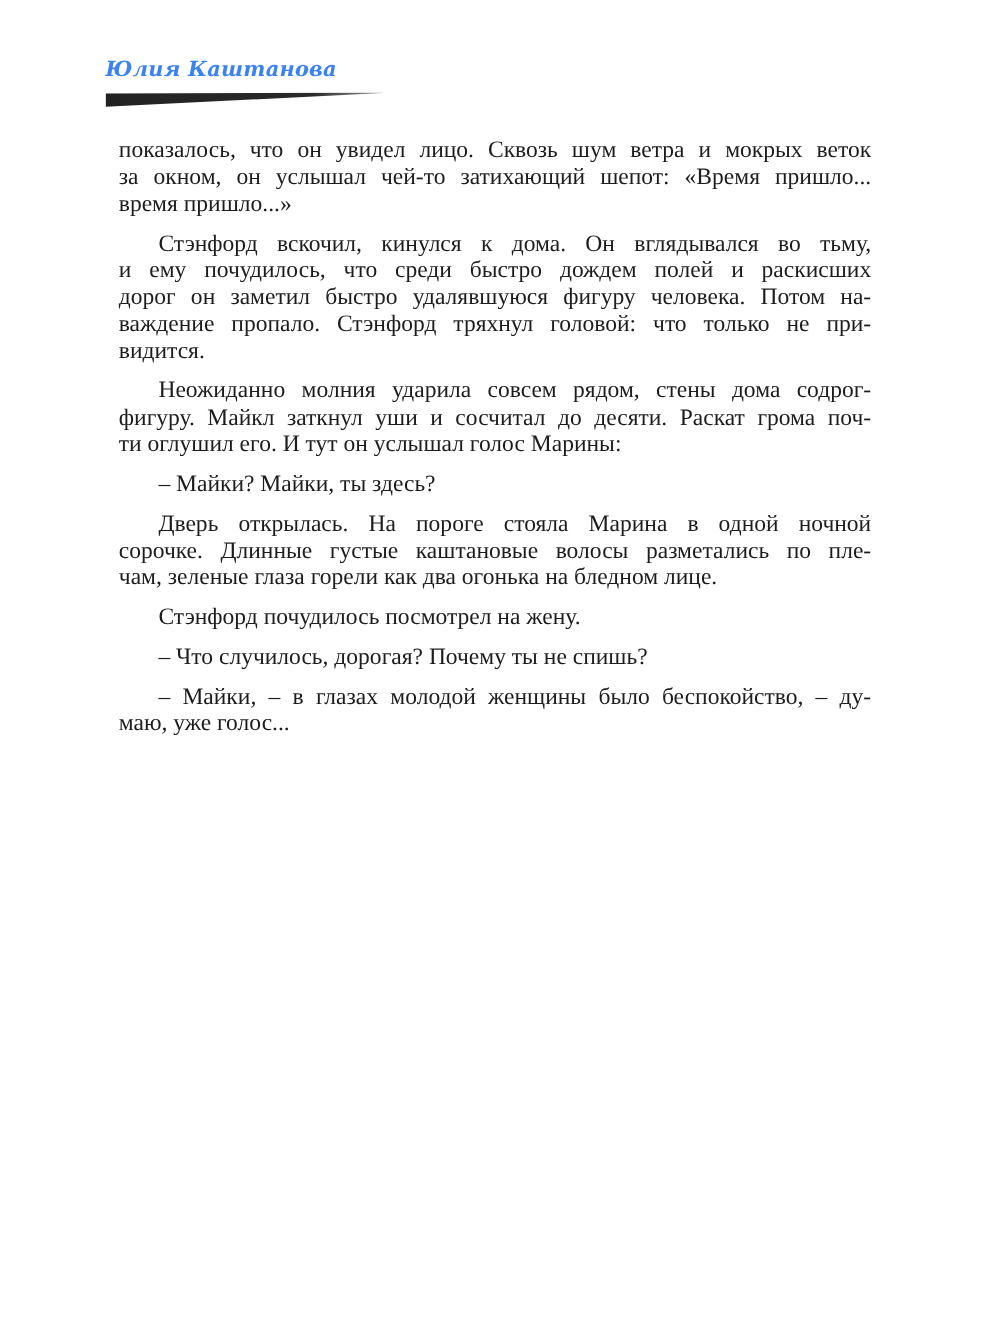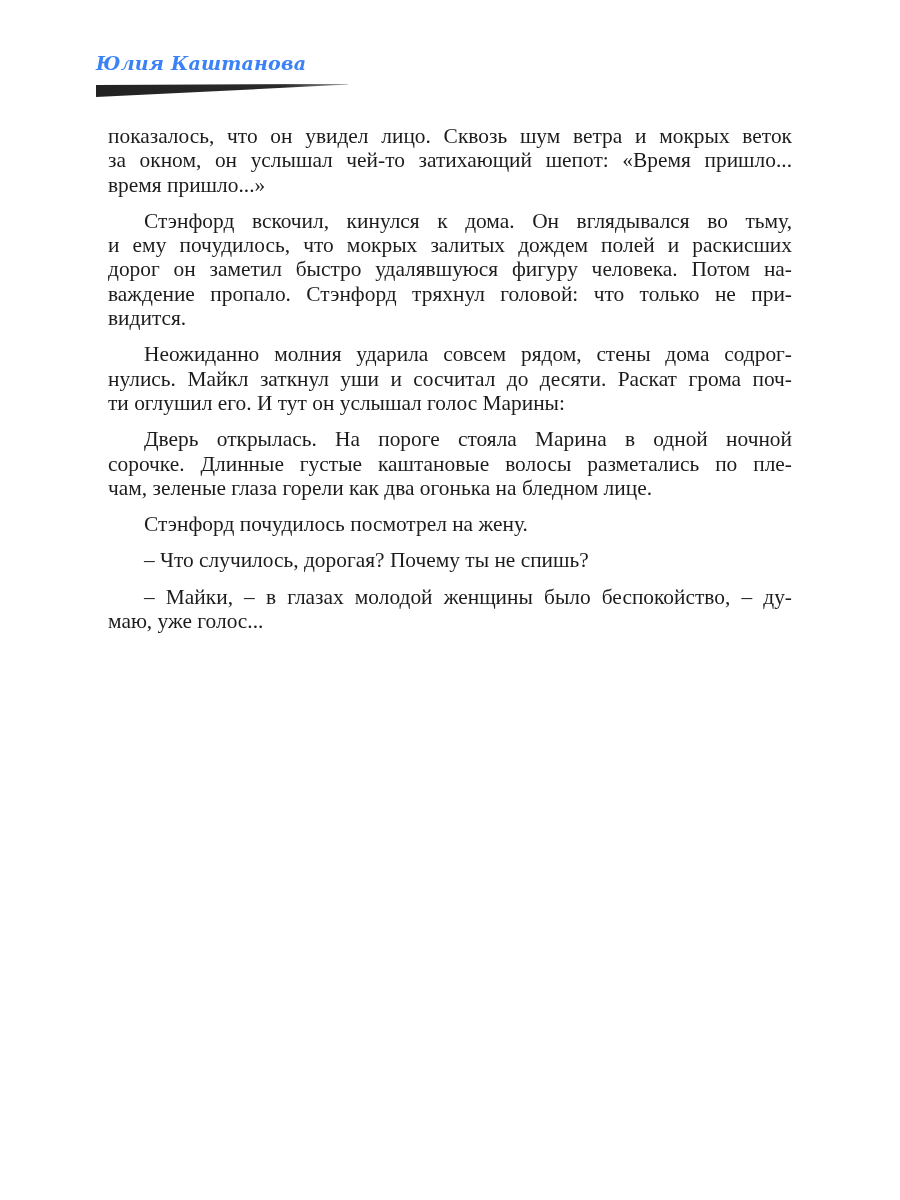--- a/index.html
+++ b/index.html
@@ -82,32 +82,35 @@
 <div class="page-body">
 
   <div class="para">
     <span class="line">показалось, что он увидел лицо. Сквозь шум ветра и мокрых веток</span>
     <span class="line">за окном, он услышал чей-то затихающий шепот: «Время пришло...</span>
     <span class="line last">время пришло...»</span>
   </div>
 
   <div class="para">
     <span class="line indent">Стэнфорд вскочил, кинулся к дома. Он вглядывался во тьму,</span>
-    <span class="line">и ему почудилось, что мокрых залитых дождем полей и раскисших</span>
+    <span class="line">и ему почудилось, что среди быстро дождем полей и раскисших</span>
     <span class="line">дорог он заметил быстро удалявшуюся фигуру человека. Потом на-</span>
     <span class="line">важдение пропало. Стэнфорд тряхнул головой: что только не при-</span>
     <span class="line last">видится.</span>
   </div>
 
   <div class="para">
     <span class="line indent">Неожиданно молния ударила совсем рядом, стены дома содрог-</span>
-    <span class="line">нулись. Майкл заткнул уши и сосчитал до десяти. Раскат грома поч-</span>
+    <span class="line">фигуру. Майкл заткнул уши и сосчитал до десяти. Раскат грома поч-</span>
     <span class="line last">ти оглушил его. И тут он услышал голос Марины:</span>
   </div>
 
+  <div class="para">
+    <span class="line indent last">– Майки? Майки, ты здесь?</span>
+  </div>
 
   <div class="para">
     <span class="line indent">Дверь открылась. На пороге стояла Марина в одной ночной</span>
     <span class="line">сорочке. Длинные густые каштановые волосы разметались по пле-</span>
     <span class="line last">чам, зеленые глаза горели как два огонька на бледном лице.</span>
   </div>
 
   <div class="para">
     <span class="line indent last">Стэнфорд почудилось посмотрел на жену.</span>
   </div>

